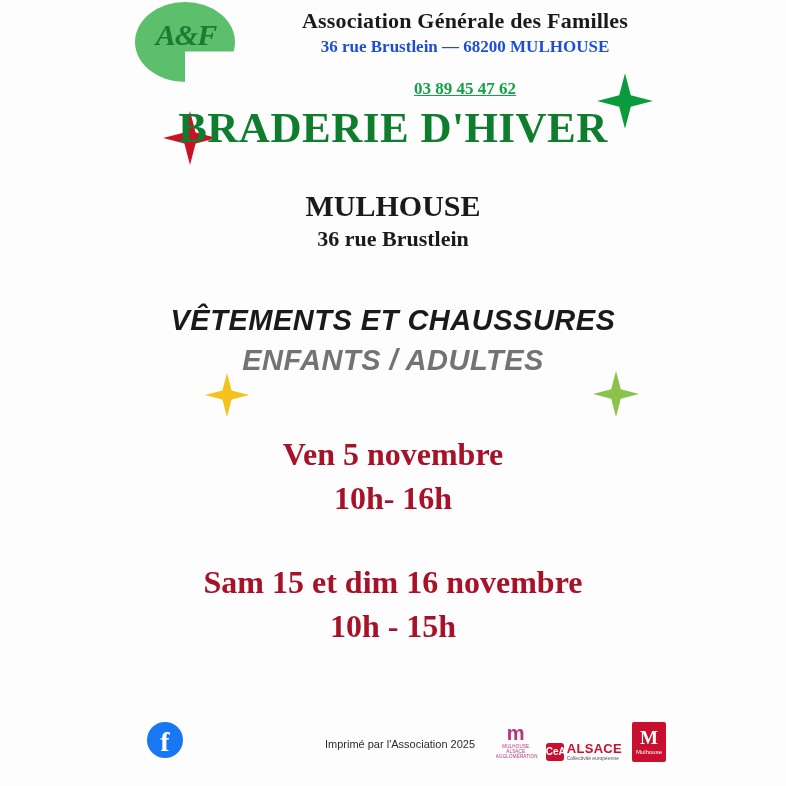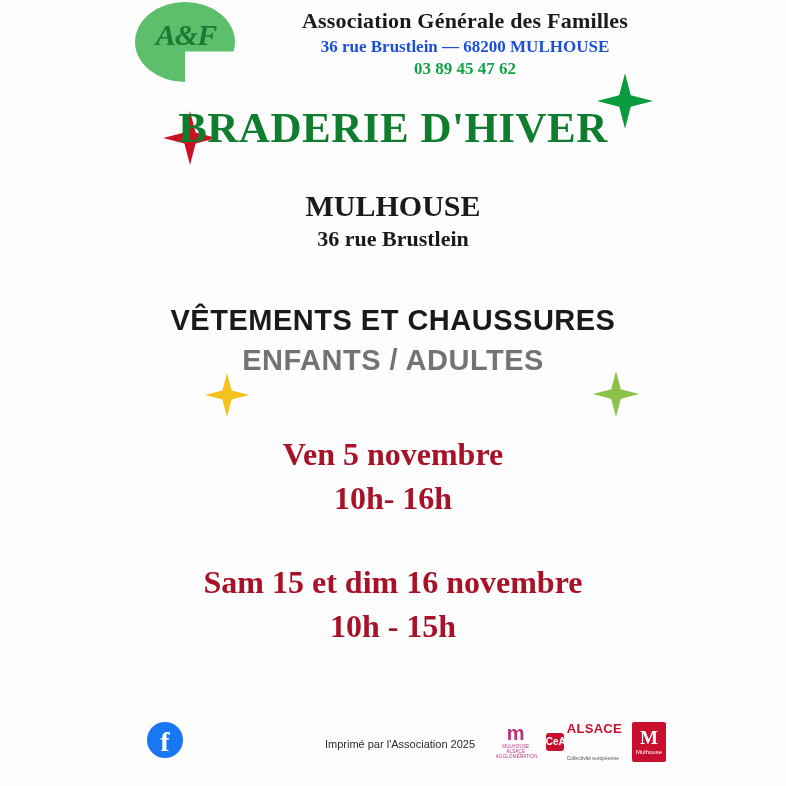--- a/index.html
+++ b/index.html
@@ -83,21 +83,22 @@
     color: #1d4ed8;
     line-height: 22px;
     margin-top: 2px;
   }
   .assoc-phone {
     font-family: "Liberation Serif", serif;
     font-size: 17px;
     font-weight: bold;
     color: #12a346;
     line-height: 22px;
-    margin-top: 0;
+    margin-top: 20px;
+    text-decoration: underline;
   }
 
   
   .title-row {
     position: absolute;
     top: 103px;
     left: 0;
     width: 786px;
     text-align: center;
   }
@@ -133,20 +134,21 @@
     line-height: 30px;
   }
 
   
   .cat-block {
     position: absolute;
     top: 300px;
     left: 0;
     width: 786px;
     text-align: center;
+    font-style: italic;
   }
   .cat-line1 {
     font-family: "Liberation Sans", sans-serif;
     font-size: 29px;
     font-weight: bold;
     color: #1a1a1a;
     line-height: 40px;
     letter-spacing: 0.5px;
   }
   .cat-line2 {
@@ -276,21 +278,21 @@
     height: 18px;
     border-radius: 3px;
     background: #c8102e;
     color: #fff;
     font-family: "Liberation Sans", sans-serif;
     font-size: 10px;
     font-weight: bold;
     text-align: center;
     line-height: 18px;
   }
-  .p-alsace .txtwrap { display: flex; flex-direction: column; gap: 20px; }
+  .p-alsace .txtwrap { display: flex; flex-direction: column; }
   .p-alsace .name {
     font-family: "Liberation Sans", sans-serif;
     font-size: 13px;
     font-weight: bold;
     color: #c8102e;
     line-height: 13px;
     letter-spacing: 0.3px;
   }
   .p-alsace .sub {
     font-family: "Liberation Sans", sans-serif;

